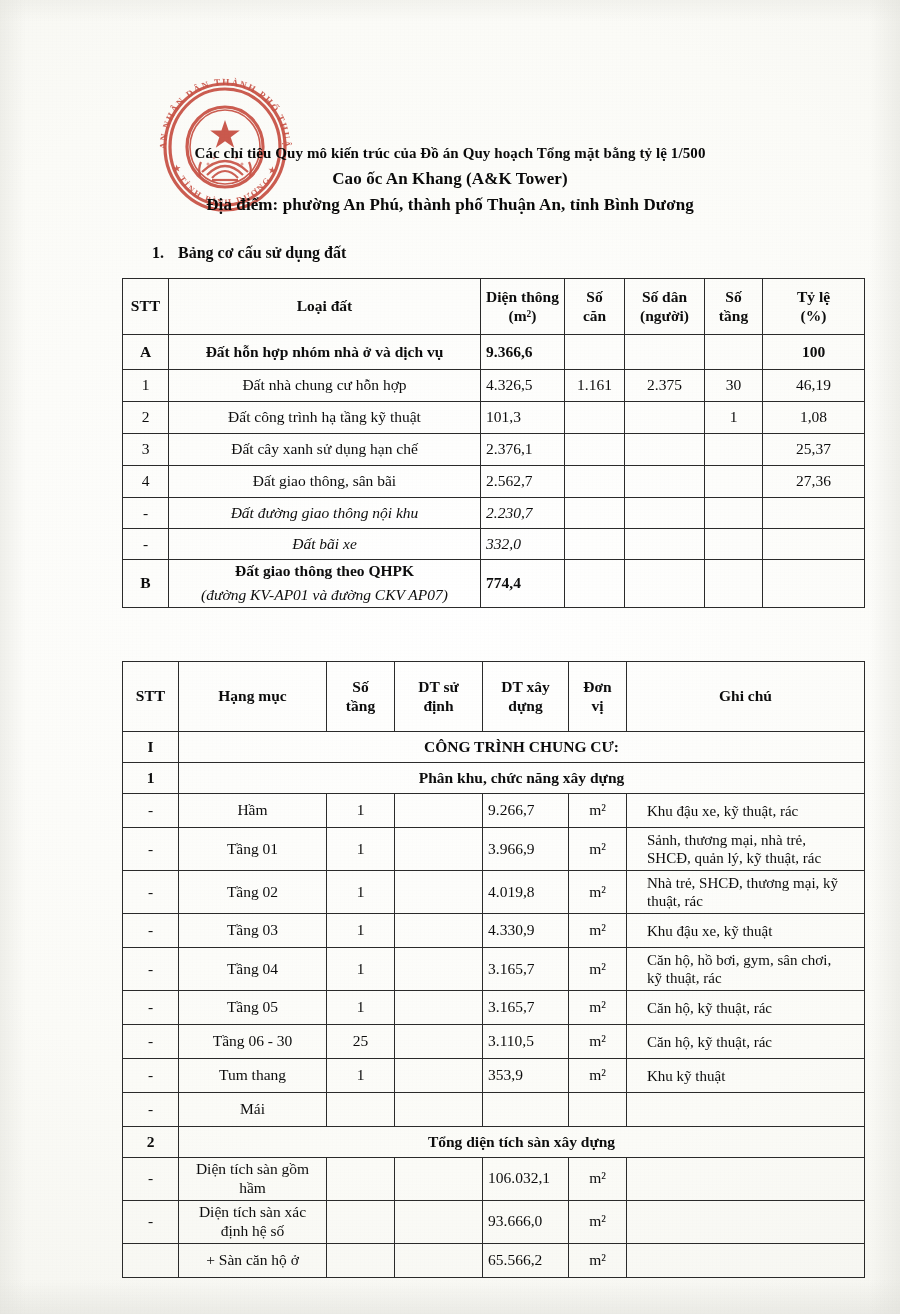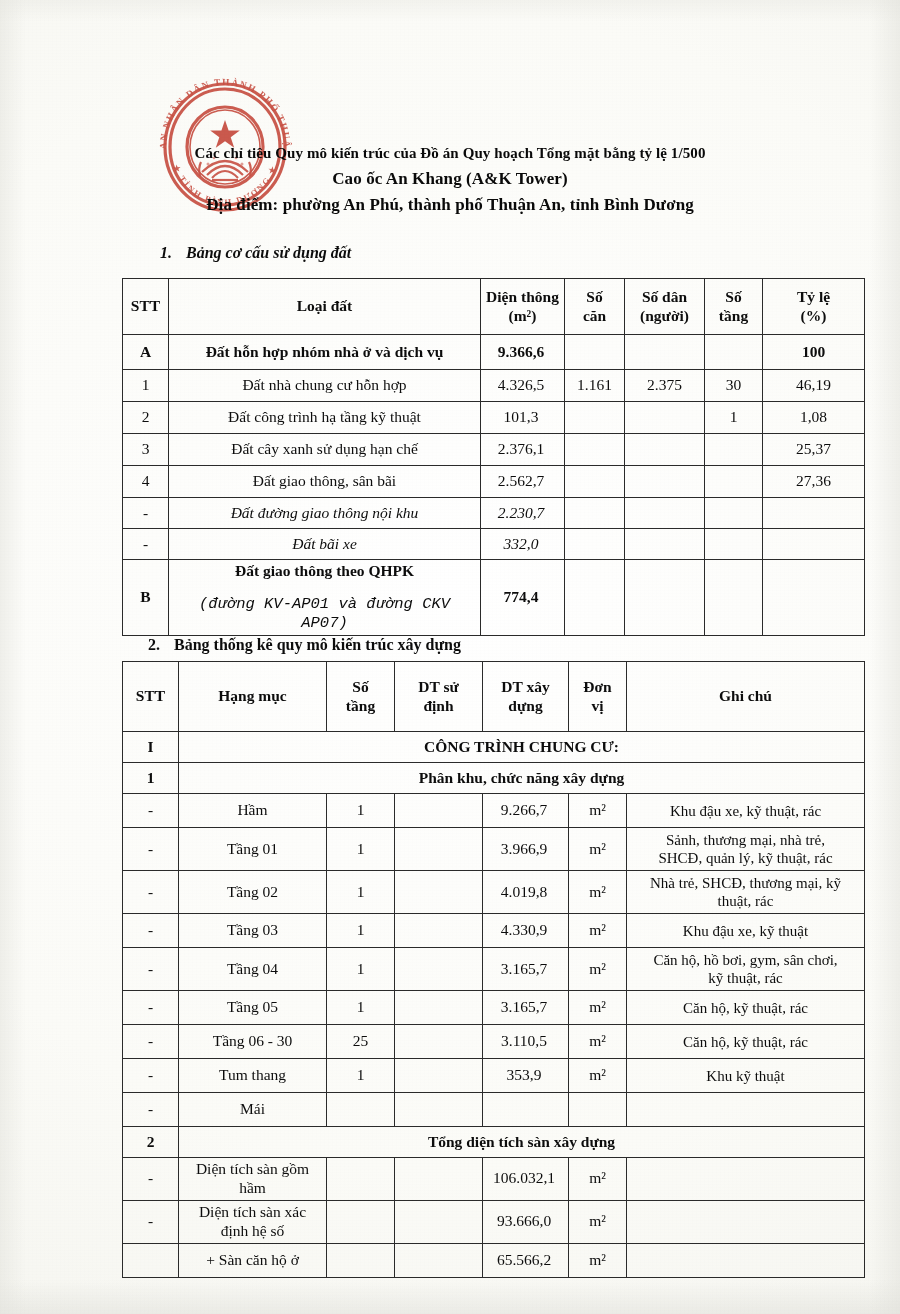--- a/index.html
+++ b/index.html
@@ -50,21 +50,21 @@
   .t3{font-size:17px;line-height:26px;}
   .t3 .lbl{font-weight:bold;}
   .t3 .val{font-weight:bold;}
 
   
   .sec{
     position:absolute;font-weight:bold;font-size:16px;
     white-space:nowrap;
   }
   .sec .num{display:inline-block;width:26px;}
-  #sec1{left:160px;top:244px;font-style:italic;}
+  #sec1{left:152px;top:244px;}
   #sec2{left:148px;top:636px;}
 
   
   table{
     border-collapse:collapse;
     position:absolute;
     table-layout:fixed;
     background:transparent;
   }
   table td,table th{
@@ -73,40 +73,40 @@
     font-size:15.5px;
     line-height:1.22;
     vertical-align:middle;
     font-weight:normal;
   }
   .th{
     text-align:center;font-weight:bold;font-size:15.5px;line-height:1.18;
     padding:6px 3px;
   }
   .c{text-align:center;}
-  .r{text-align:center;padding-right:8px;}
+  .r{text-align:left;padding-right:8px;}
   .l{text-align:center;}
   .b{font-weight:bold;}
   .it{font-style:italic;}
 
   
   #tbl1{left:122px;top:278px;width:742px;}
   
   #tbl2{left:122px;top:661px;width:742px;}
 
   .t1h{height:56px;}
   .t2h{height:70px;}
 
   .rowA td{height:30px;}
   .rowN td{height:27px;}
   .sub td{height:26px;}
   .bspan td{height:26px;}
 
   .grp td{height:26px;font-weight:bold;}
-  .note{font-size:15px;line-height:1.2;text-align:center;padding:3px 20px;}
+  .note{font-size:15px;line-height:1.2;text-align:left;padding:3px 20px;}
 </style>
 </head>
 <body>
 
 <div class="paper"></div>
 
 <div class="page">
 
   <div class="seal">
     <svg viewBox="0 0 146 150" xmlns="http://www.w3.org/2000/svg">
@@ -271,34 +271,31 @@
           <td class="r it">332,0</td>
           <td class="c it"></td>
           <td class="c it"></td>
           <td class="c it"></td>
           <td class="c it"></td>
         </tr>
         <tr class="bspan">
           <td class="c b">B</td>
           <td class="l b">
             <div>Đất giao thông theo QHPK</div>
-            <div class="it" style="font-weight: normal; margin-top: 14px; font-family: Liberation Mono, monospace;">(đường KV-AP01 và đường CKV AP07)</div>
+            <div class="it" style="font-weight: normal; margin-top: 5px;">(đường KV-AP01 và đường CKV AP07)</div>
           </td>
           <td class="r b">774,4</td>
           <td class="c b"></td>
           <td class="c b"></td>
           <td class="c b"></td>
           <td class="c b"></td>
         </tr>
       </tbody>
   </table>
 
-  <div class="sec" id="sec2">
-    <span class="num">2.</span><span>Bảng thống kê quy mô kiến trúc xây dựng</span>
-  </div>
 
   <table id="tbl2">
     <colgroup>
       <col style="width:56px">
         <col style="width:148px">
         <col style="width:68px">
       <col style="width:88px">
         <col style="width:86px">
         <col style="width:58px">
         <col style="width:238px">

